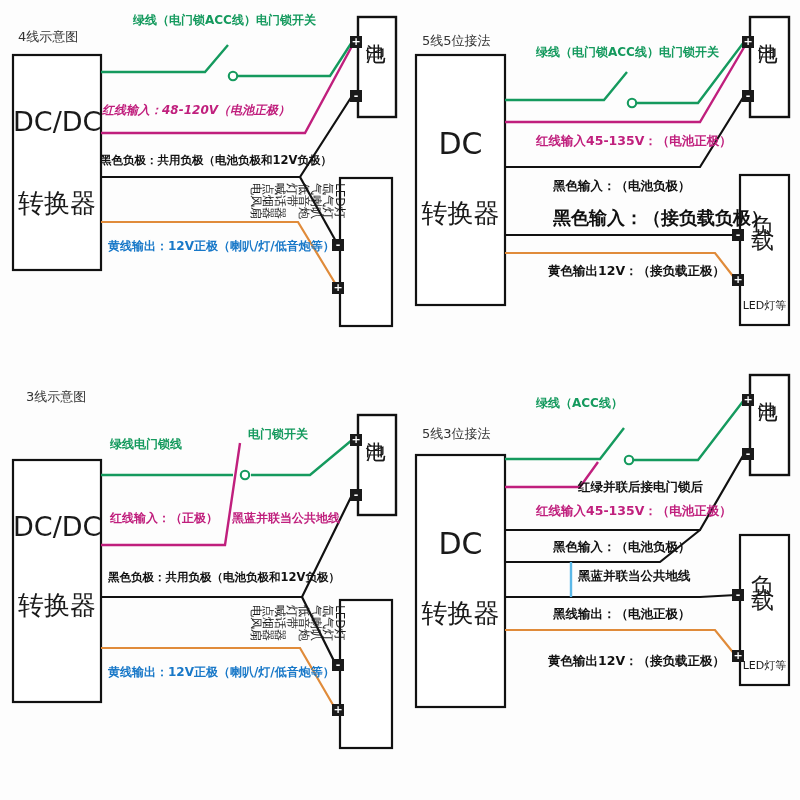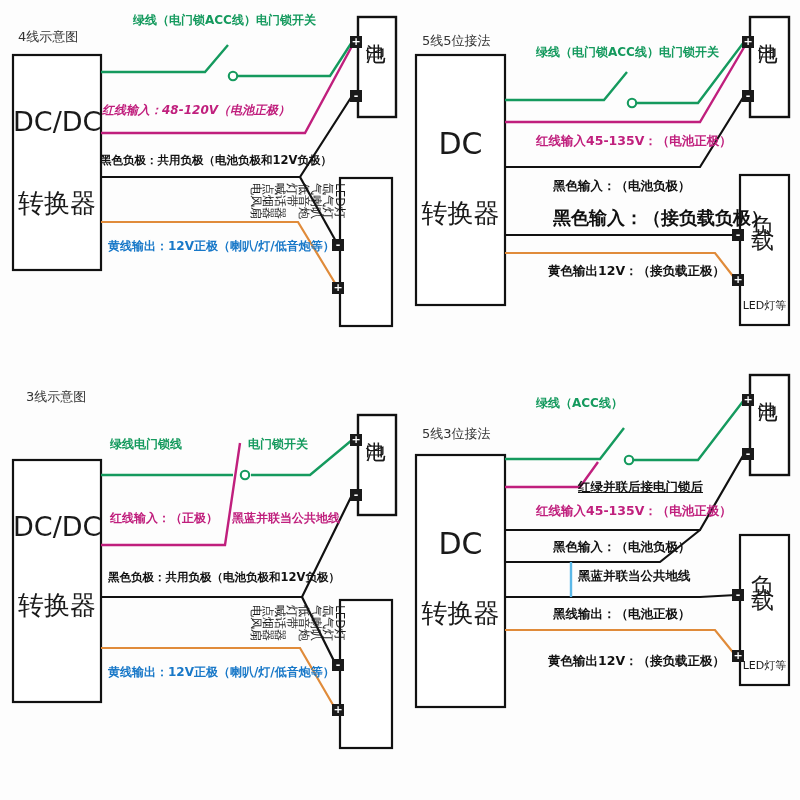--- a/index.html
+++ b/index.html
@@ -158,37 +158,37 @@
 低音炮
 灯带
 喊话器
 点烟器
 电风扇</div>
 <div class="termtxt" style="left:350px;top:434px;width:12px;font-size:11px;">+</div>
 <div class="termtxt" style="left:350px;top:489px;width:12px;font-size:11px;">-</div>
 <div class="termtxt" style="left:332px;top:659px;width:12px;font-size:11px;">-</div>
 <div class="termtxt" style="left:332px;top:704px;width:12px;font-size:11px;">+</div>
 <div class="lbl c-green" style="left:110px;top:438px;font-size:12px;text-align:center;">绿线电门锁线</div>
-<div class="lbl c-green" style="left:248px;top:438px;font-size:12px;">电门锁开关</div>
+<div class="lbl c-green" style="left:248px;top:428px;font-size:12px;">电门锁开关</div>
 <div class="lbl c-mag" style="left:110px;top:512px;font-size:12px;">红线输入：（正极）</div>
 <div class="lbl c-mag" style="left:232px;top:512px;font-size:12px;">黑蓝并联当公共地线</div>
 <div class="lbl c-black" style="left:108px;top:572px;font-size:11.5px;">黑色负极：共用负极（电池负极和12V负极）</div>
 <div class="lbl c-blue" style="left:108px;top:666px;font-size:12px;">黄线输出：12V正极（喇叭/灯/低音炮等）</div>
 
 <div class="title" style="left:422px;top:425px;font-size:13px;">5线3位接法</div>
 <div class="boxtxt" style="left:416px;top:528px;width:89px;font-size:30px;">DC</div>
 <div class="boxtxt" style="left:416px;top:600px;width:89px;font-size:26px;">转换器</div>
 <div class="vtxt" style="left:758px;top:386px;font-size:20px;">电池</div>
 <div class="vtxt" style="left:751px;top:556px;font-size:23px;letter-spacing:14px;">负载</div>
 <div class="boxtxt" style="left:740px;top:660px;width:49px;font-size:11px;">LED灯等</div>
 <div class="termtxt" style="left:742px;top:394px;width:12px;font-size:11px;">+</div>
 <div class="termtxt" style="left:742px;top:448px;width:12px;font-size:11px;">-</div>
 <div class="termtxt" style="left:732px;top:589px;width:12px;font-size:11px;">-</div>
 <div class="termtxt" style="left:732px;top:650px;width:12px;font-size:11px;">+</div>
 <div class="lbl c-green" style="left:536px;top:397px;font-size:12px;">绿线（ACC线）</div>
-<div class="lbl c-black" style="left:578px;top:481px;font-size:12.5px;text-decoration:underline;">红绿并联后接电门锁后</div>
+<div class="lbl c-black" style="left:578px;top:481px;font-size:12.5px;">红绿并联后接电门锁后</div>
 <div class="lbl c-mag" style="left:536px;top:505px;font-size:12.5px;">红线输入45-135V：（电池正极）</div>
 <div class="lbl c-black" style="left:553px;top:541px;font-size:12.5px;">黑色输入：（电池负极）</div>
 <div class="lbl c-black" style="left:578px;top:570px;font-size:12.5px;">黑蓝并联当公共地线</div>
 <div class="lbl c-black" style="left:553px;top:608px;font-size:12.5px;">黑线输出：（电池正极）</div>
 <div class="lbl c-black" style="left:548px;top:655px;font-size:12.5px;">黄色输出12V：（接负载正极）</div>
 
 </div>
 
 </body></html>

